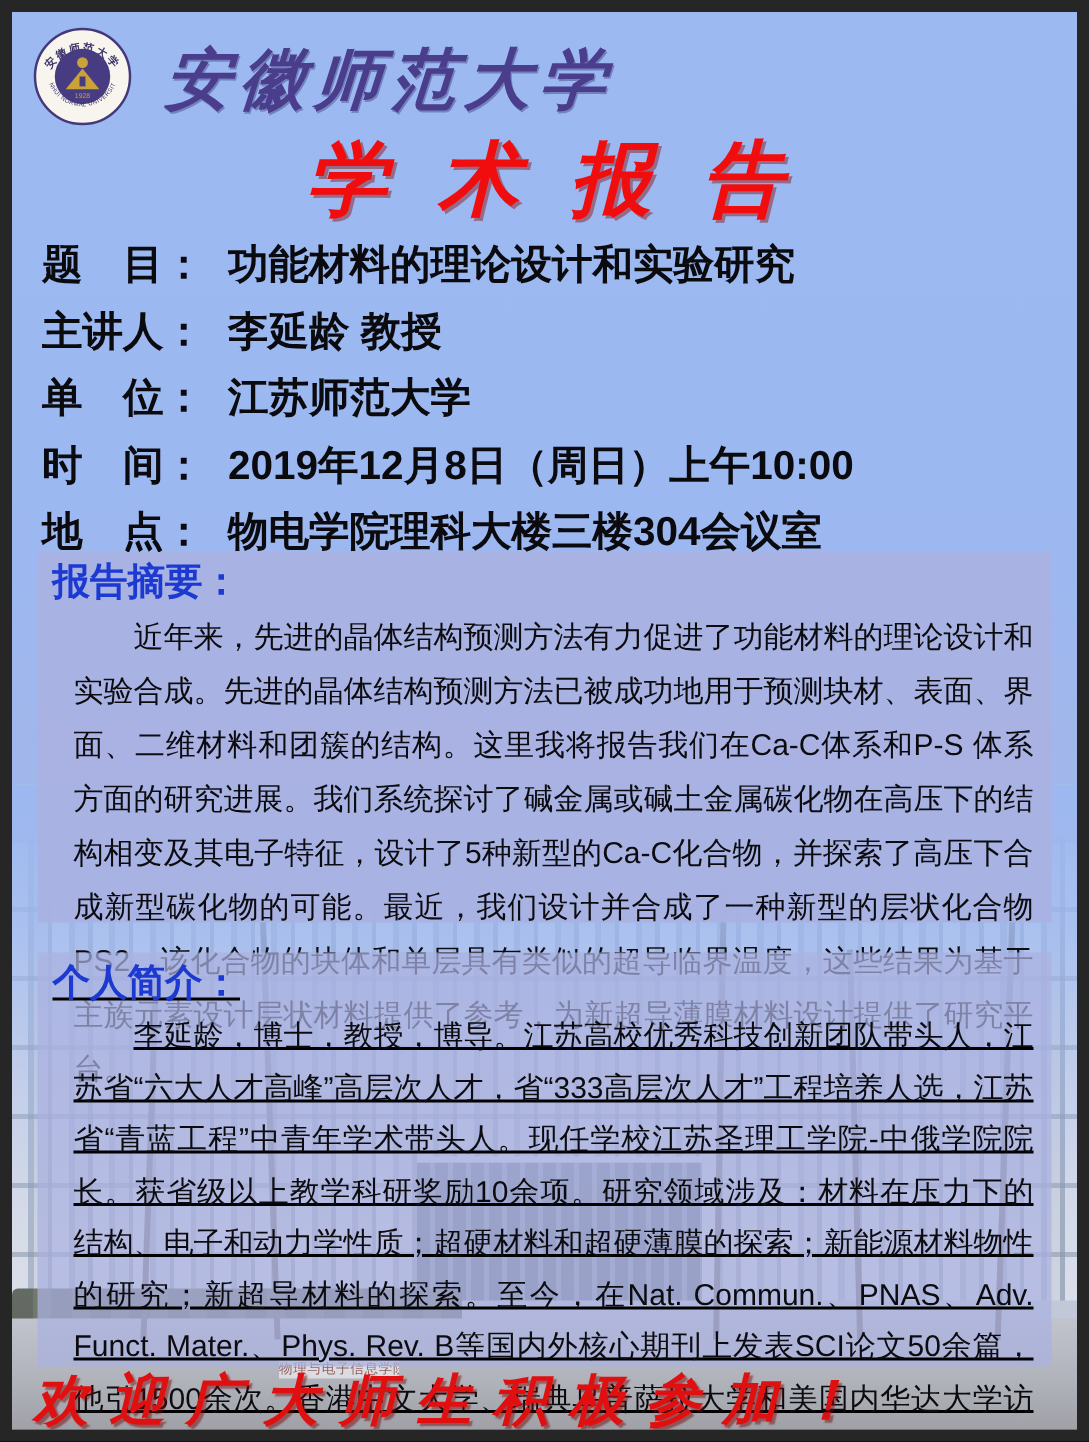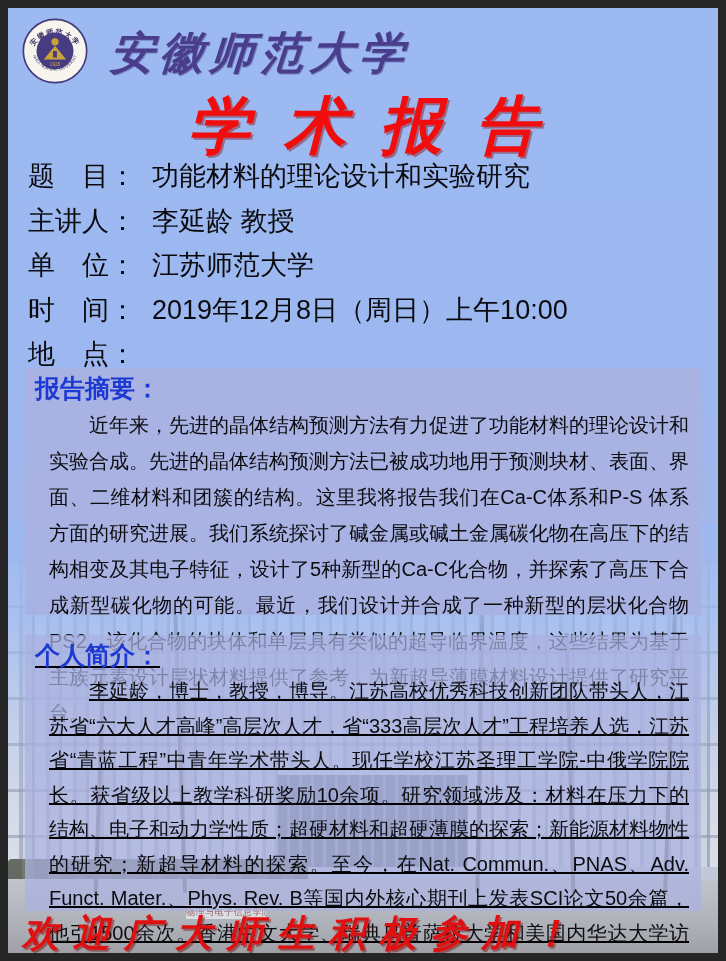--- a/index.html
+++ b/index.html
@@ -50,30 +50,30 @@
   .logo{position:absolute;left:14px;top:10px;width:66px;height:66px;}
   .uni-name{
     position:absolute;left:102px;top:16px;
     font-size:44px;font-weight:bold;font-style:italic;
     color:#4a3d8c;letter-spacing:6px;transform:skewX(-4deg);
     text-shadow:1px 1px 0 rgba(40,30,90,.35);
     white-space:nowrap;
   }
   .main-title{
     position:absolute;left:0;right:0;top:76px;
-    text-align:center;font-size:62px;font-weight:bold;font-style:italic;
+    text-align:center;font-size:54px;font-weight:bold;font-style:italic;
     color:#f10d0d;letter-spacing:34px;text-indent:34px;
     text-shadow:2px 2px 0 rgba(140,10,10,.45);
     white-space:nowrap;
   }
 
   
   .info{position:absolute;left:20px;right:16px;top:150px;}
   .info-row{display:flex;align-items:baseline;height:44.5px;
-    font-size:27px;font-weight:400;color:#0b0b0f;white-space:nowrap;}
+    font-size:27px;font-weight:700;color:#0b0b0f;white-space:nowrap;}
   .info-label{flex:0 0 auto;}
   .info-value{flex:0 1 auto;margin-left:16px;}
 
   
   .panel{position:absolute;left:17px;width:676px;padding:5px 10px 4px 10px;}
   .panel.abstract{top:360px;height:247px;background:rgba(169,178,226,.92);}
   .panel.bio{top:627px;height:276px;background:rgba(171,178,224,.72);text-decoration:underline;}
   .panel-heading{font-size:25px;font-weight:bold;color:#1c3ad2;line-height:30px;}
   .panel-body{
     margin:4px 2px 0 14px;font-size:20px;line-height:36px;color:#0c0c10;
@@ -145,20 +145,21 @@
       <div class="info-row">
         <span class="info-label">单　位：</span>
         <span class="info-value">江苏师范大学</span>
       </div>
       <div class="info-row">
         <span class="info-label">时　间：</span>
         <span class="info-value">2019年12月8日（周日）上午10:00</span>
       </div>
       <div class="info-row">
         <span class="info-label">地　点：</span>
+        <span class="info-value">物电学院理科大楼三楼304会议室</span>
       </div>
     </div>
 
     <div class="panel abstract">
       <div class="panel-heading">报告摘要：</div>
       <div class="panel-body">近年来，先进的晶体结构预测方法有力促进了功能材料的理论设计和实验合成。先进的晶体结构预测方法已被成功地用于预测块材、表面、界面、二维材料和团簇的结构。这里我将报告我们在Ca-C体系和P-S 体系方面的研究进展。我们系统探讨了碱金属或碱土金属碳化物在高压下的结构相变及其电子特征，设计了5种新型的Ca-C化合物，并探索了高压下合成新型碳化物的可能。最近，我们设计并合成了一种新型的层状化合物PS2，该化合物的块体和单层具有类似的超导临界温度，这些结果为基于主族元素设计层状材料提供了参考，为新超导薄膜材料设计提供了研究平台。</div>
     </div>
 
     <div class="panel bio">
       <div class="panel-heading">个人简介：</div>

